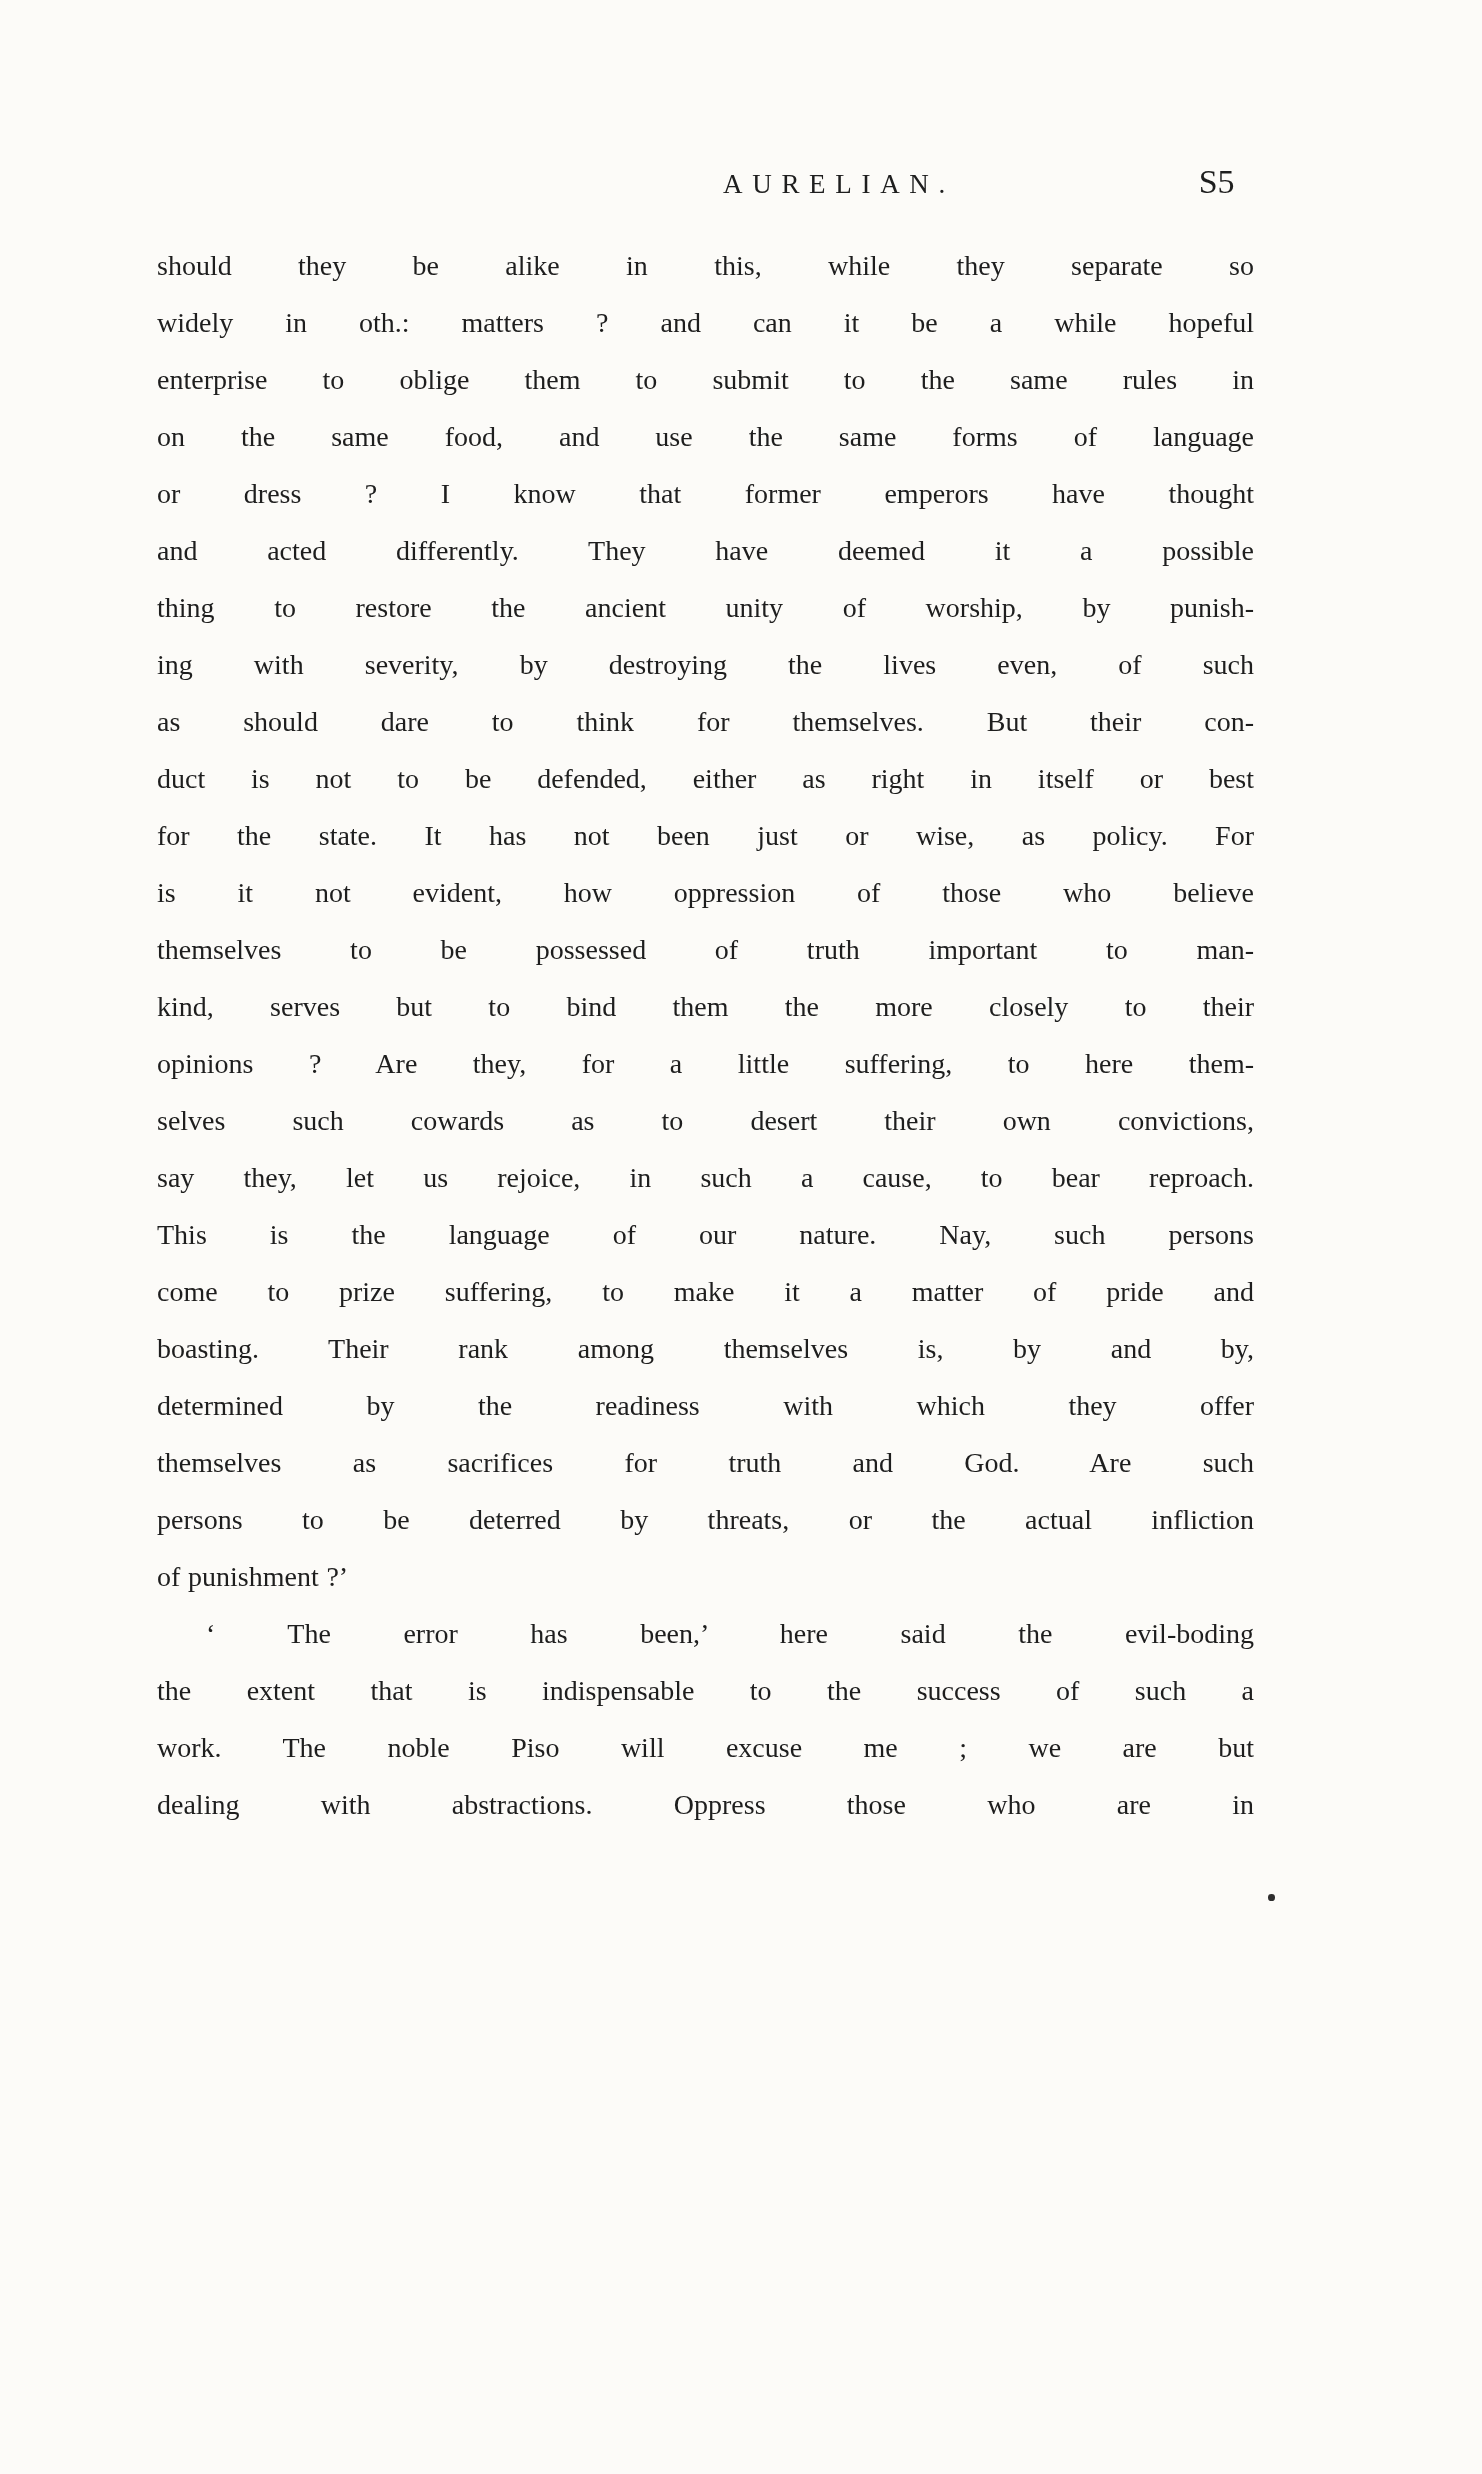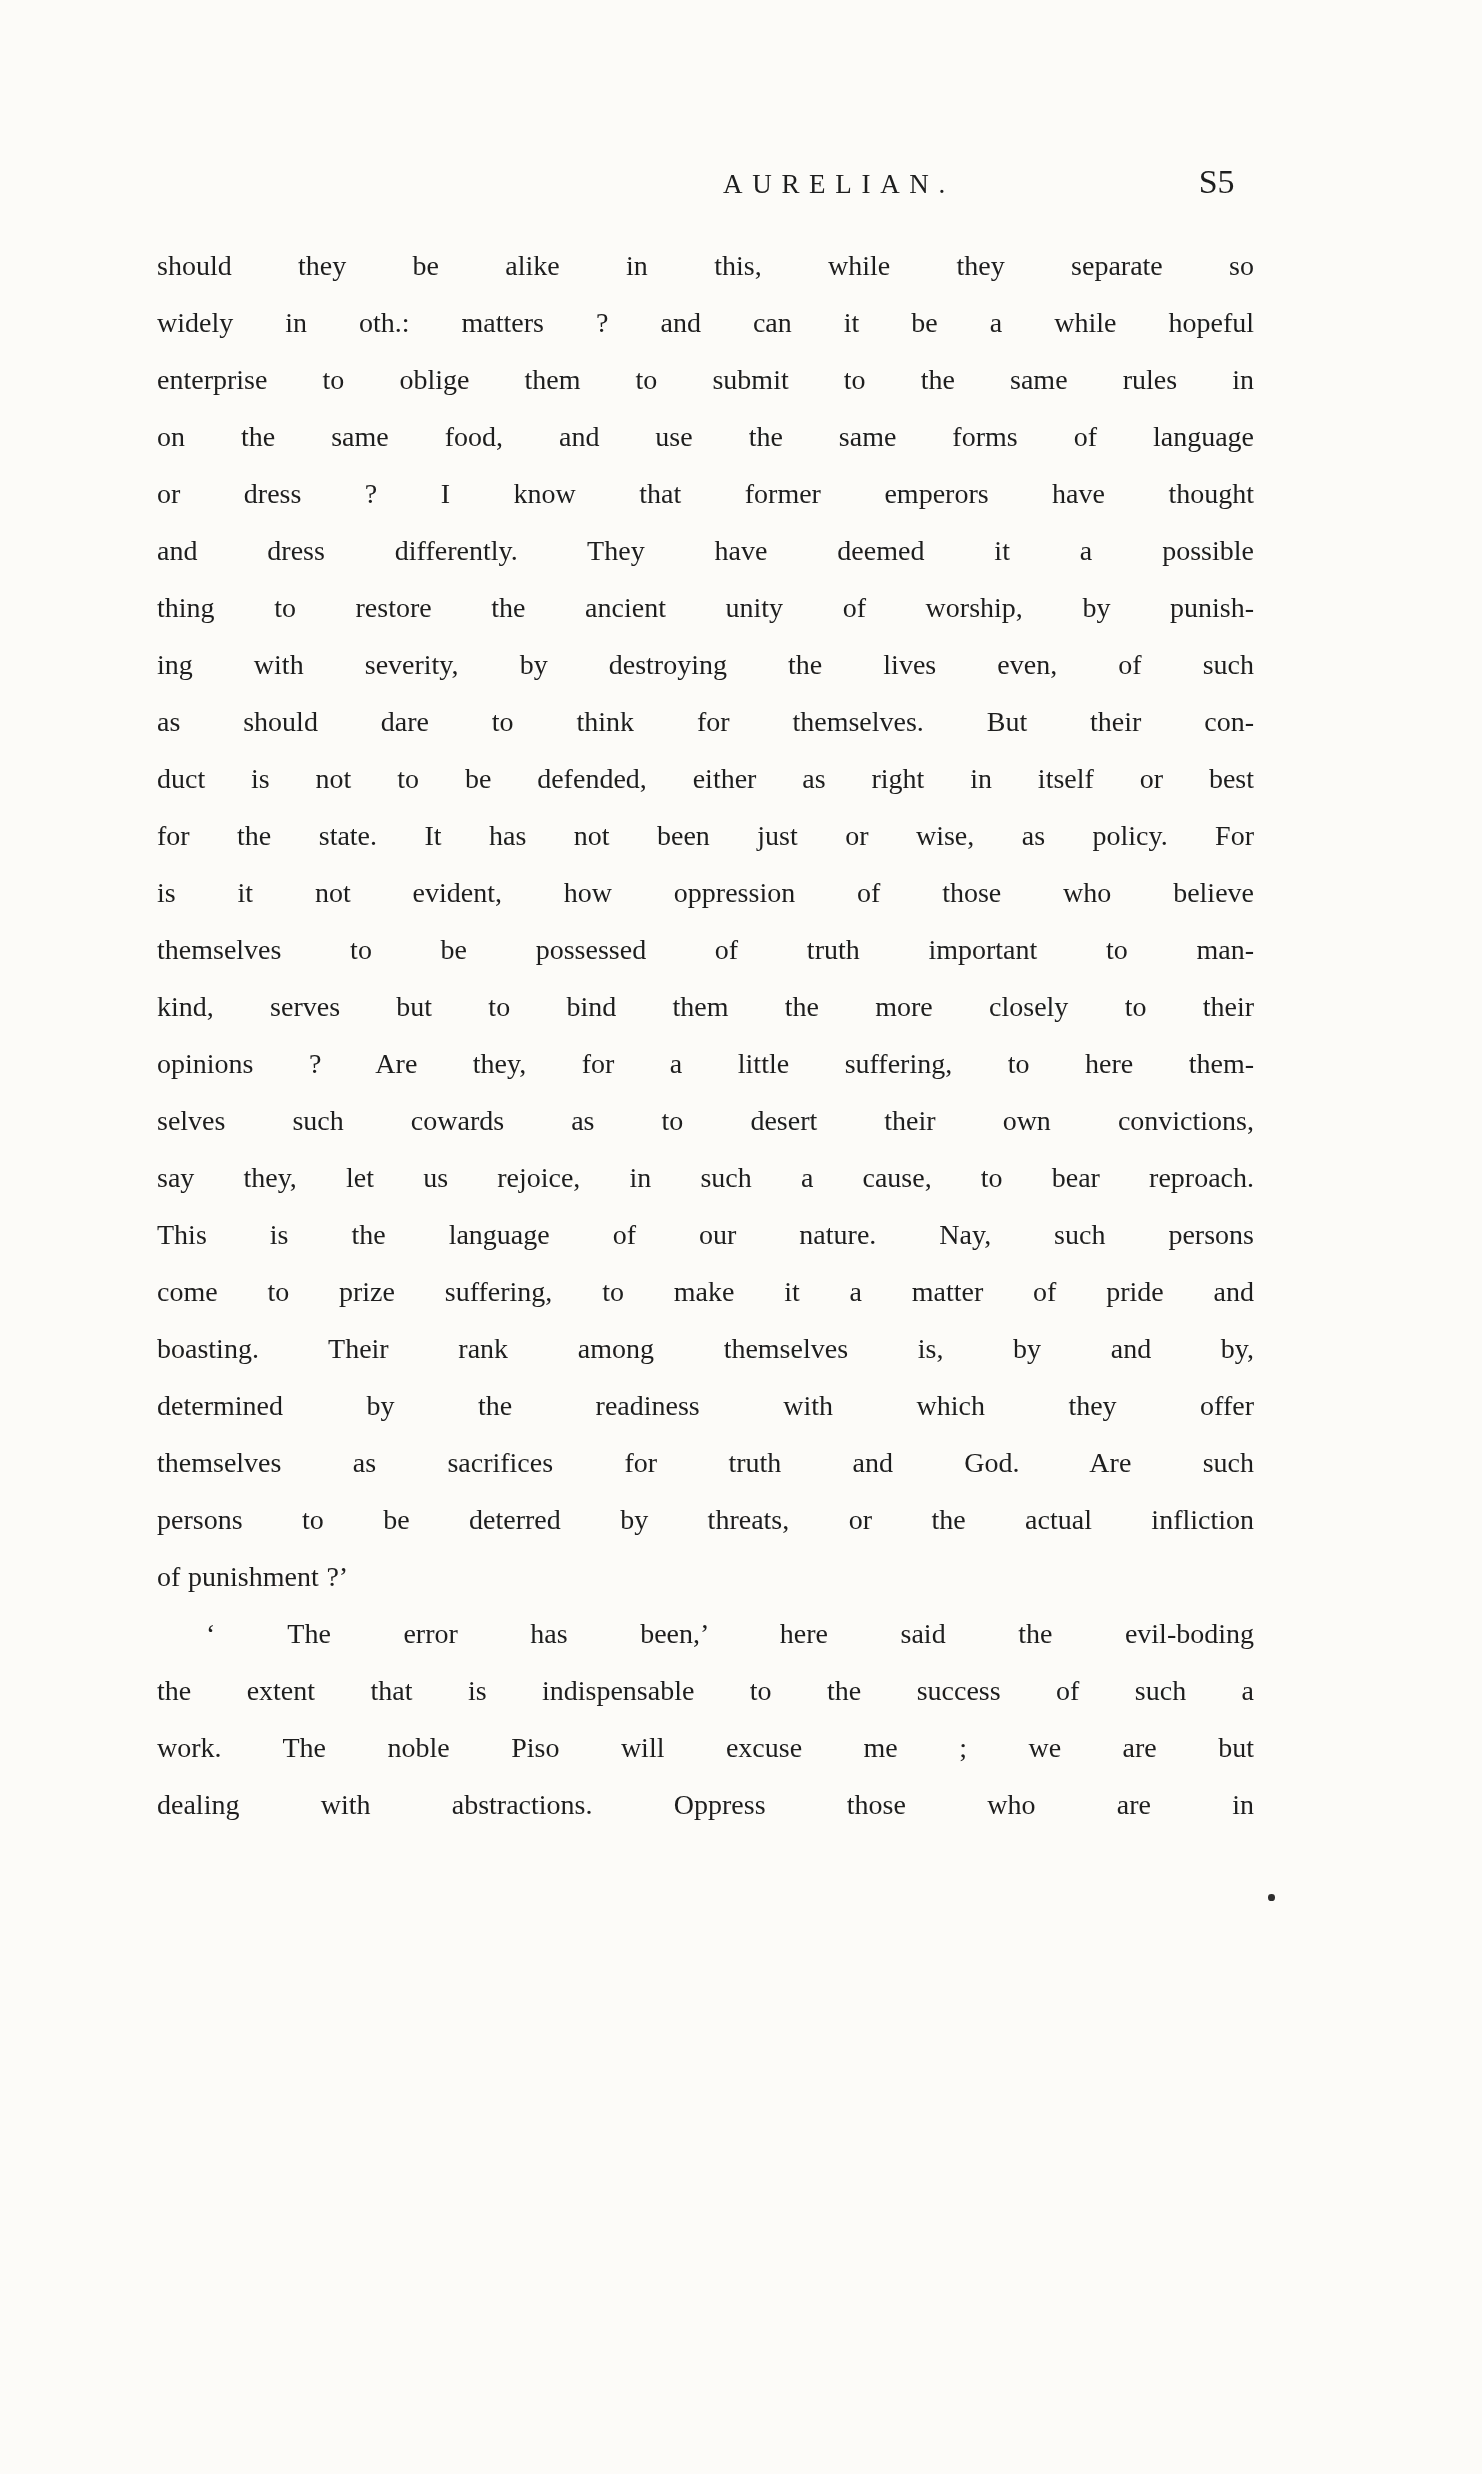--- a/index.html
+++ b/index.html
@@ -101,21 +101,21 @@
     <span class="running-title">AURELIAN.</span>
     <span class="page-number">S5</span>
   </div>
 
   <div class="body-text" id="body-lines">
       <div class="line">should they be alike in this, while they separate so</div>
       <div class="line">widely in oth.: matters ? and can it be a while hopeful</div>
       <div class="line">enterprise to oblige them to submit to the same rules in</div>
       <div class="line">on the same food, and use the same forms of language</div>
       <div class="line">or dress ? I know that former emperors have thought</div>
-      <div class="line">and dress differently. They have deemed it a possible</div>
+      <div class="line">and acted differently. They have deemed it a possible</div>
       <div class="line">thing to restore the ancient unity of worship, by punish-</div>
       <div class="line">ing with severity, by destroying the lives even, of such</div>
       <div class="line">as should dare to think for themselves. But their con-</div>
       <div class="line">duct is not to be defended, either as right in itself or best</div>
       <div class="line">for the state. It has not been just or wise, as policy. For</div>
       <div class="line">is it not evident, how oppression of those who believe</div>
       <div class="line">themselves to be possessed of truth important to man-</div>
       <div class="line">kind, serves but to bind them the more closely to their</div>
       <div class="line">opinions ? Are they, for a little suffering, to here them-</div>
       <div class="line">selves such cowards as to desert their own convictions,</div>

